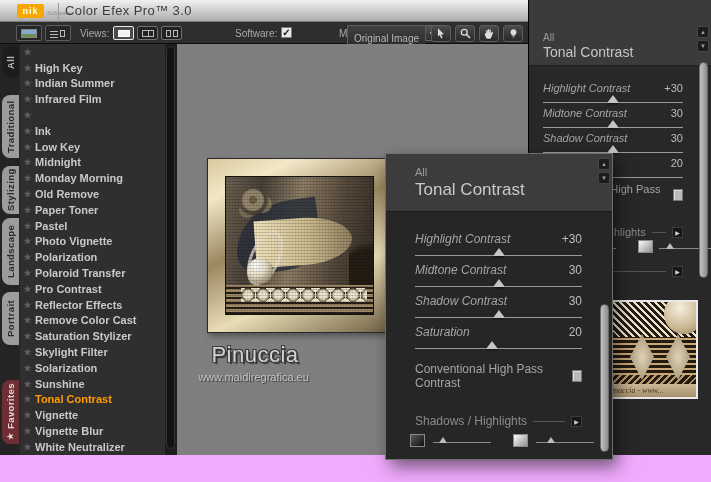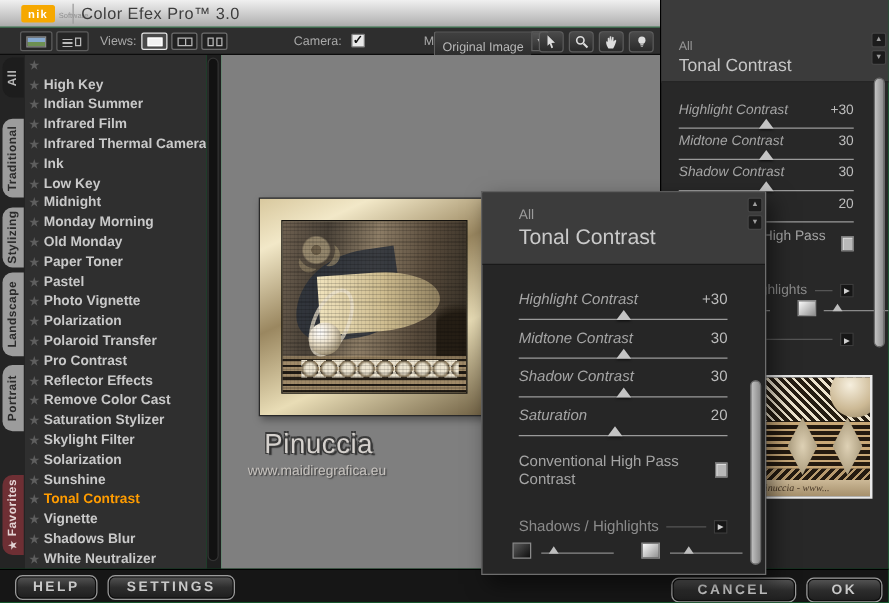--- a/index.html
+++ b/index.html
@@ -1,17 +1,17 @@
 <!DOCTYPE html>
 <html><head>
 <meta charset="utf-8">
 <style>
   html,body{margin:0;padding:0;background:#111;}
   *{box-sizing:border-box;}
-  .app{position:relative;width:711px;height:482px;background:#22c55e;overflow:hidden;
+  .app{position:relative;width:711px;height:482px;background:#f0abfc;overflow:hidden;
        font-family:"Liberation Sans",sans-serif;-webkit-font-smoothing:antialiased;}
 
   
   .titlebar{position:absolute;left:0;top:0;width:528px;height:22px;
     background:linear-gradient(#f0f0f0,#c2c2c2 70%,#ababab);border-bottom:1px solid #7d7d7d;}
   .logo-badge{position:absolute;left:17px;top:4px;width:27px;height:14px;background:#f6a800;
     color:#fff;font-size:9px;font-weight:bold;text-align:center;line-height:14px;border-radius:2px;letter-spacing:1px;}
   .logo-sub{position:absolute;left:47px;top:10px;font-size:6px;color:#8f8f8f;}
   .tb-sep{position:absolute;left:58px;top:3px;width:1px;height:16px;background:#9a9a9a;}
   .app-title{position:absolute;left:65px;top:3px;font-size:13px;color:#3c3c3c;letter-spacing:.4px;}
@@ -208,21 +208,21 @@
     <span class="view-btn active" style="left:113px;">
       <span class="vb-fill"></span>
     </span>
     <span class="view-btn" style="left:137px;">
       <span class="vb-frame mid"></span>
     </span>
     <span class="view-btn" style="left:161px;">
       <span class="vb-duo"></span>
       <span class="vb-duo"></span>
     </span>
-    <span class="tb-label" style="left:235px;">Camera:</span>
+    <span class="tb-label" style="left:235px;">Software:</span>
     <span class="checkbox tb-check" style="left:281px;"><span>✓</span></span>
     <span class="tb-label" style="left:311px;margin-left:28px;">Modes:</span>
     <span class="dropdown" style="left:347px;">
       <span class="dd-value">Original Image</span>
       <span class="dd-arrow">▼</span>
     </span>
     <span class="tool-btn" style="left:431px;">
       <svg width="12" height="13" viewBox="0 0 16 16">
           <path d="M4 1 L12 9 L8.2 9.2 L10 14 L8.2 14.8 L6.4 10 L4 12 Z" fill="#ddd"></path>
         </svg>
@@ -280,41 +280,40 @@
       <div class="filter-item">
         <span class="star">★</span>
         <span>Indian Summer</span>
       </div>
       <div class="filter-item">
         <span class="star">★</span>
         <span>Infrared Film</span>
       </div>
       <div class="filter-item">
         <span class="star">★</span>
-        <span>Infrared Thermal Camera</span>
       </div>
       <div class="filter-item">
         <span class="star">★</span>
         <span>Ink</span>
       </div>
       <div class="filter-item">
         <span class="star">★</span>
         <span>Low Key</span>
       </div>
       <div class="filter-item">
         <span class="star">★</span>
         <span>Midnight</span>
       </div>
       <div class="filter-item">
         <span class="star">★</span>
         <span>Monday Morning</span>
       </div>
       <div class="filter-item">
         <span class="star">★</span>
-        <span>Old Monday</span>
+        <span>Old Remove</span>
       </div>
       <div class="filter-item">
         <span class="star">★</span>
         <span>Paper Toner</span>
       </div>
       <div class="filter-item">
         <span class="star">★</span>
         <span>Pastel</span>
       </div>
       <div class="filter-item">
@@ -360,21 +359,21 @@
       <div class="filter-item selected">
         <span class="star">★</span>
         <span>Tonal Contrast</span>
       </div>
       <div class="filter-item">
         <span class="star">★</span>
         <span>Vignette</span>
       </div>
       <div class="filter-item">
         <span class="star">★</span>
-        <span>Shadows Blur</span>
+        <span>Vignette Blur</span>
       </div>
       <div class="filter-item">
         <span class="star">★</span>
         <span>White Neutralizer</span>
       </div>
     </div>
   <div class="list-scrollbar">
     <div class="thumb"></div>
   </div>
 
@@ -551,20 +550,14 @@
         <span class="mini-track">
             <span class="mini-thumb" style="left:25%"></span>
           </span>
       </span>
     </div>
     <span class="vscroll-arrow ov-scroll-up">▲</span>
     <span class="vscroll-arrow ov-scroll-down">▼</span>
     <span class="vscroll-thumb ov-scroll-thumb"></span>
   </div>
 
-  <div class="bottombar">
-    <span class="bb-btn bb-help">HELP</span>
-    <span class="bb-btn bb-settings">SETTINGS</span>
-    <span class="bb-btn bb-cancel">CANCEL</span>
-    <span class="bb-btn bb-ok">OK</span>
-  </div>
 
 </div>
 
 </body></html>

